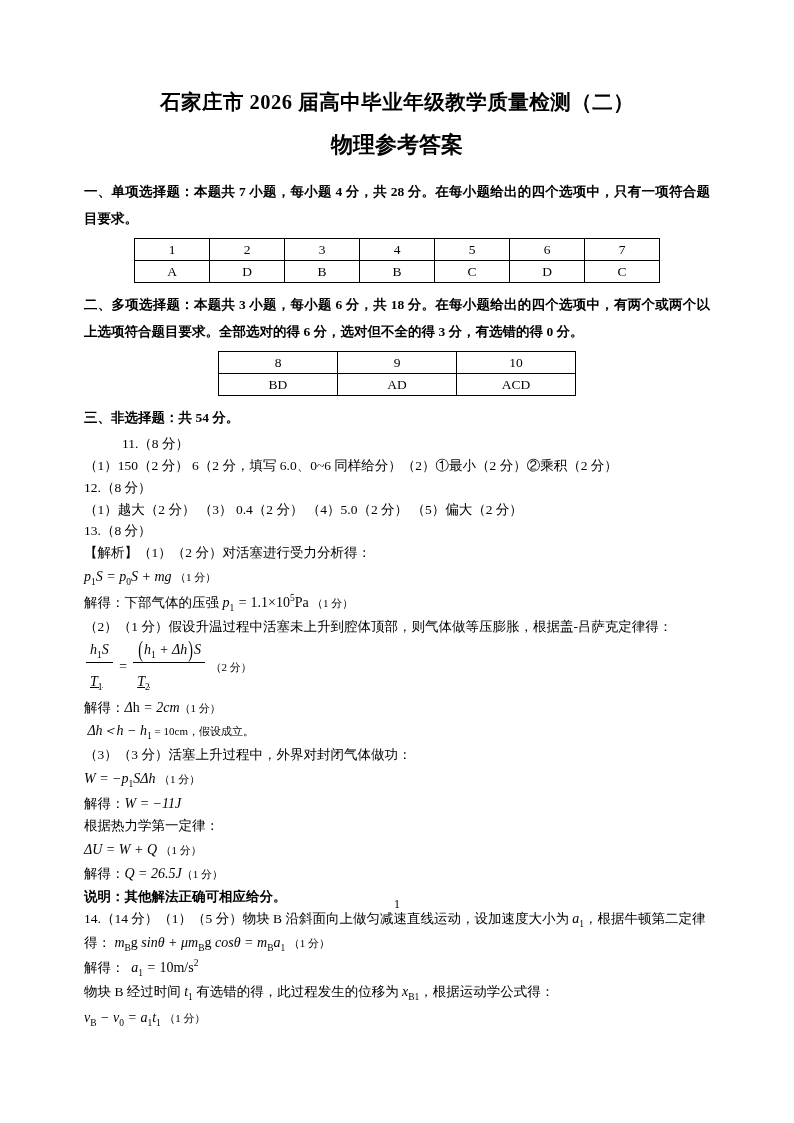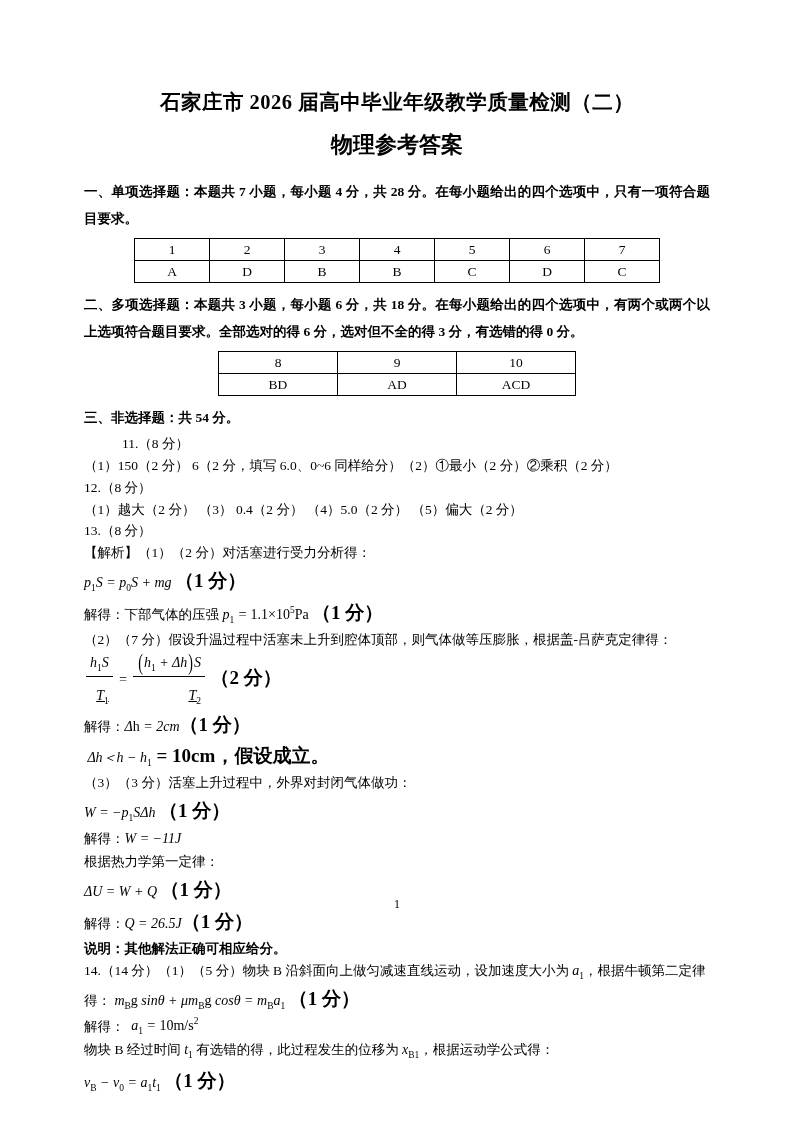--- a/index.html
+++ b/index.html
@@ -77,21 +77,21 @@
   }
   .sub.up { font-style: normal; }
   .sup {
     font-size: 9.5px;
     vertical-align: super;
     font-style: normal;
   }
   .frac {
     display: inline-block;
     vertical-align: middle;
-    text-align: right;
+    text-align: left;
     margin: 0 2px;
   }
   .frac .num {
     display: block;
     border-bottom: 1px solid #000;
     padding: 0 4px 1px 4px;
     line-height: 1.25;
   }
   .frac .den {
     display: block;
@@ -102,21 +102,21 @@
   .mathline {
     font-size: 14px;
     line-height: 1.7;
     margin: 1px 0;
   }
   .fracline {
     line-height: 1.1;
     margin: 3px 0 3px 0;
     font-size: 14px;
   }
-  .paren { font-style: normal; font-size: 19px; font-weight: bold; }
+  .paren { font-style: normal; font-size: 11px; }
   .pagenum {
     position: absolute;
     bottom: 36px;
     left: 0;
     width: 794px;
     text-align: center;
     font-size: 12px;
   }
   .nowrap { white-space: nowrap; }
   .big-paren {
@@ -192,21 +192,21 @@
     <span class="math"><span class="nowrap">p<span class="sub up">1</span>S</span> = <span class="nowrap">p<span class="sub up">0</span>S</span> + mg</span>
     <span class="paren">（1 分）</span>
   </p>
 
   <p class="para">
     <span>解得：下部气体的压强</span>
     <span class="math"> p<span class="sub up">1</span> = <span class="up">1.1×10<span class="sup">5</span>Pa</span></span>
     <span class="paren">（1 分）</span>
   </p>
 
-  <p class="para">（2）（7 分）假设升温过程中活塞未上升到腔体顶部，则气体做等压膨胀，根据盖-吕萨克定律得：</p>
+  <p class="para">（2）（1 分）假设升温过程中活塞未上升到腔体顶部，则气体做等压膨胀，根据盖-吕萨克定律得：</p>
 
   <p class="fracline">
     <span class="frac math">
       <span class="num"><span class="nowrap">h<span class="sub up">1</span>S</span></span>
       <span class="den"><span class="nowrap">T<span class="sub up">1</span></span></span>
     </span>
     <span class="math">=</span>
     <span class="frac math">
       <span class="num"><span class="nowrap"><span class="big-paren">(</span>h<span class="sub up">1</span> + Δh<span class="big-paren">)</span>S</span></span>
       <span class="den"><span class="nowrap">T<span class="sub up">2</span></span></span>

